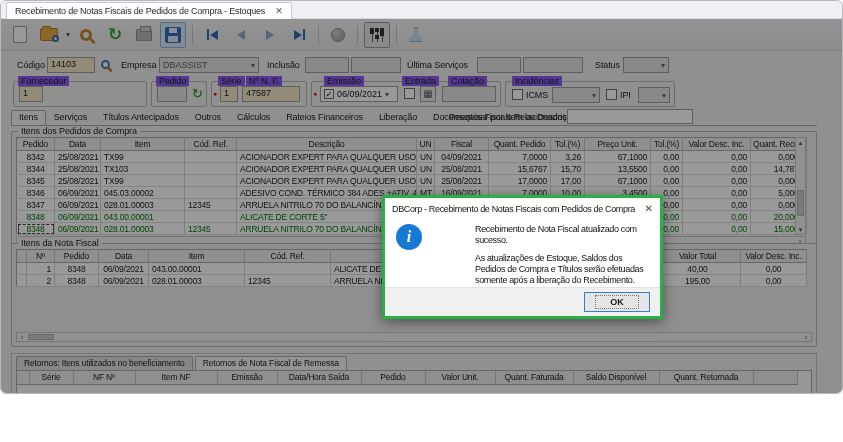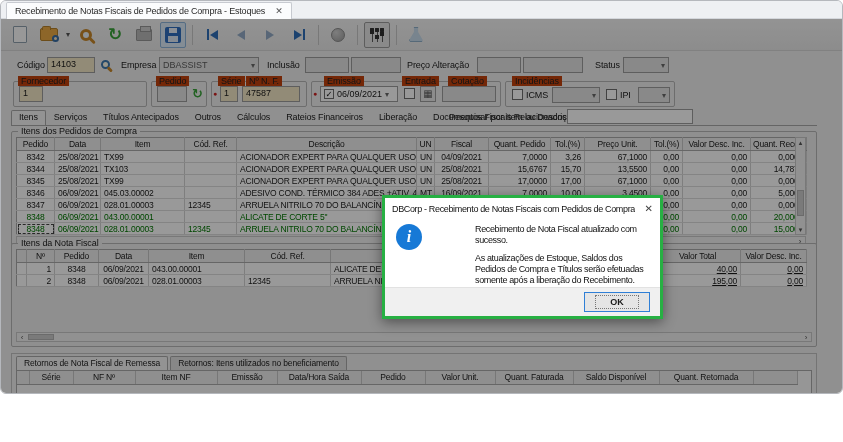--- a/index.html
+++ b/index.html
@@ -54,21 +54,21 @@
   .inp { position:absolute; height:16px; border:1px solid #9d9d9d; background:#fff; font-size:9px; padding:1px 3px; white-space:nowrap; overflow:hidden; }
   .tan { background:#f4e8c6; }
   .dis { background:#e4e4e4; color:#5d5d5d; }
   .dd  { display:flex; align-items:center; justify-content:space-between; }
   .dd .caret { font-size:8px; color:#6a6a6a; margin-left:2px; }
   .minimag2 { position:absolute; width:9px; height:9px; border:2.5px solid #3f7ab0; border-radius:50%; background:#fffbe8; }
   .minimag2:after { content:""; position:absolute; width:6px; height:2.5px; background:#c8882a; border-radius:2px; transform:rotate(45deg); right:-5px; bottom:-3px; }
 
   
   .gb { position:absolute; border:1px solid #b6b6b6; border-radius:2px; }
-  .gb .lg { position:absolute; top:-6px; background:#c2410c; padding:0 3px; font-size:9px; color:#222; white-space:nowrap; letter-spacing:-0.1px; }
+  .gb .lg { position:absolute; top:-6px; background:#8b5cf6; padding:0 3px; font-size:9px; color:#222; white-space:nowrap; letter-spacing:-0.1px; }
   .reddot { position:absolute; color:#cc2222; font-size:7px; }
   .cbx { position:absolute; width:11px; height:11px; border:1px solid #6e6e6e; background:#fff; font-size:9px; line-height:10px; text-align:center; color:#222; }
   .datebox { position:absolute; height:16px; border:1px solid #9d9d9d; background:#fff; display:flex; align-items:center; padding:0 3px; gap:3px; font-size:9px; }
   .datebox .caret { font-size:8px; color:#6a6a6a; }
   .cbx-in { width:10px; height:10px; border:1px solid #6e6e6e; background:#fff; font-size:8.5px; line-height:9px; text-align:center; }
   .calbtn { position:absolute; width:16px; height:16px; border:1px solid #9d9d9d; background:#e9e9e9; font-size:10px; line-height:14px; text-align:center; color:#555; }
   .grefresh { position:absolute; color:#3aa33a; font-size:13px; font-weight:bold; }
 
   
   .ptabs { position:absolute; display:flex; }
@@ -79,21 +79,21 @@
   
   .grid { border-collapse:collapse; table-layout:fixed; background:#fff; border:1px solid #a8a8a8; font-size:8.5px; letter-spacing:-0.2px; }
   .grid th { height:13px; background:#efefef; border-right:1px solid #c6c6c6; border-bottom:1px solid #ababab; font-weight:normal; font-size:8.5px; text-align:center; white-space:nowrap; overflow:hidden; padding:0 2px; color:#222; }
   .grid td { height:12px; border-right:1px solid #d2d2d2; border-bottom:1px solid #dcdcdc; white-space:nowrap; overflow:hidden; padding:0 3px; color:#1c1c1c; }
   .grid tr.green td { color:#007700; }
   .t1 td:nth-child(1),.t1 td:nth-child(2),.t1 td:nth-child(7){ text-align:center; }
   .t1 td:nth-child(n+8){ text-align:right; }
   .t1 tr.sel td:first-child { outline:1.5px dashed #444; outline-offset:-2px; }
   .t2 td:nth-child(2){ text-align:right; }
   .t2 td:nth-child(3),.t2 td:nth-child(4){ text-align:center; }
-  .t2 td:nth-child(n+8){ text-align:right;text-decoration:underline; }
+  .t2 td:nth-child(n+8){ text-align:center; }
   .vscroll { position:absolute; width:11px; background:#f2f2f2; border:1px solid #c9c9c9; }
   .vscroll .arr { position:absolute; left:0; right:0; height:9px; text-align:center; font-size:7px; color:#555; line-height:9px; }
   .vscroll .thumb { position:absolute; left:1px; right:1px; height:26px; background:#cbcbcb; border:1px solid #b2b2b2; }
   .hscroll { position:absolute; height:10px; background:#f2f2f2; border:1px solid #c9c9c9; }
   .hscroll .arr { position:absolute; top:0; bottom:0; width:10px; text-align:center; font-size:8px; color:#555; line-height:9px; }
   .hscroll .thumb { position:absolute; top:1px; bottom:1px; width:26px; background:#cbcbcb; border:1px solid #b2b2b2; }
 
   
   .bpanel { position:absolute; border:1px solid #c2c2c2; background:#f0f0f0; }
   .btabs { position:absolute; top:2px; left:4px; display:flex; }
@@ -205,21 +205,21 @@
     <span class="inp tan" style="left:46px;top:38px;width:48px">14103</span>
     <span class="minimag2" style="left:100px;top:41px"></span>
     <span class="lbl" style="left:120px;top:41px">Empresa</span>
     <span class="inp dis dd" style="left:158px;top:38px;width:100px">
         <span>DBASSIST</span>
         <span class="caret">▾</span>
       </span>
     <span class="lbl" style="left:266px;top:41px">Inclusão</span>
     <span class="inp dis" style="left:304px;top:38px;width:44px"></span>
     <span class="inp dis" style="left:350px;top:38px;width:50px"></span>
-    <span class="lbl" style="left:406px;top:41px">Preço Alteração</span>
+    <span class="lbl" style="left:406px;top:41px">Última Serviços</span>
     <span class="inp dis" style="left:476px;top:38px;width:44px"></span>
     <span class="inp dis" style="left:522px;top:38px;width:60px"></span>
     <span class="lbl" style="left:594px;top:41px">Status</span>
     <span class="inp dis dd" style="left:622px;top:38px;width:46px">
         <span></span>
         <span class="caret">▾</span>
       </span>
 
     <div class="gb" style="left:12px;top:62px;width:134px;height:26px">
       <span class="lg" style="left:4px">Fornecedor</span>
@@ -494,22 +494,22 @@
         </table>
       <div class="hscroll" style="left:4px;top:88px;width:796px">
         <span class="arr" style="left:0">‹</span>
         <div class="thumb" style="left:11px"></div>
         <span class="arr" style="right:0">›</span>
       </div>
     </div>
 
     <div class="bpanel" style="left:10px;top:334px;width:806px;height:84px">
       <div class="btabs">
+          <span class="btab">Retornos: Itens utilizados no beneficiamento</span>
           <span class="btab active">Retornos de Nota Fiscal de Remessa</span>
-          <span class="btab">Retornos: Itens utilizados no beneficiamento</span>
         </div>
       <div class="gridwrap3">
         <table class="grid t3" style="width:780px;border:none">
             <colgroup>
               <col style="width: 12px;">
               <col style="width: 44px;">
               <col style="width: 62px;">
               <col style="width: 82px;">
               <col style="width: 60px;">
               <col style="width: 84px;">

